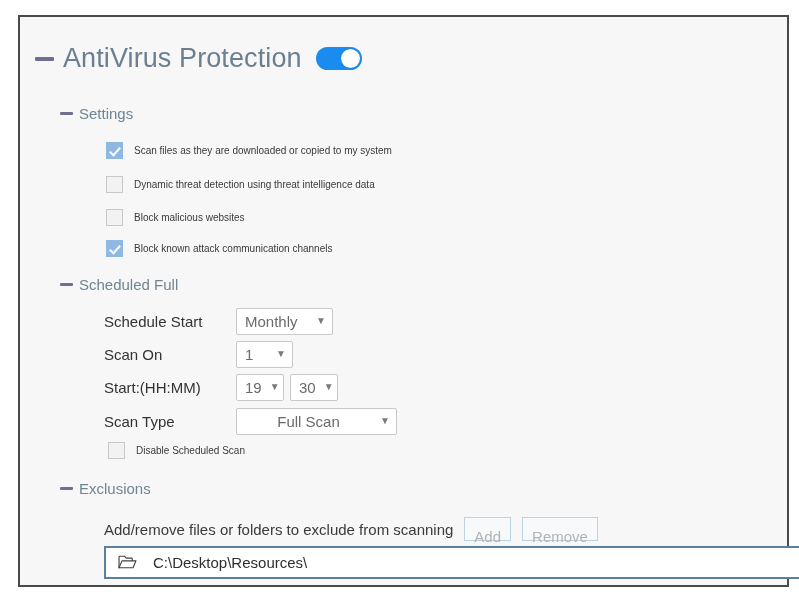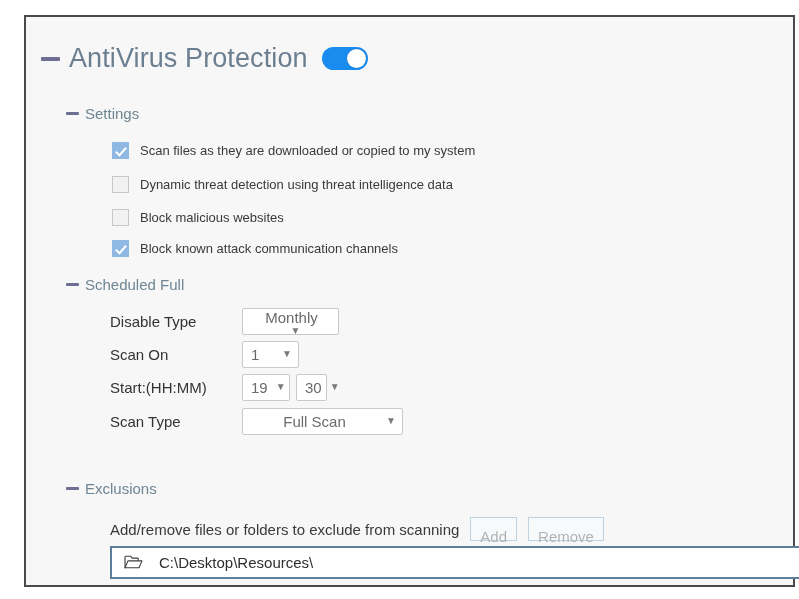--- a/index.html
+++ b/index.html
@@ -17,21 +17,20 @@
 
   #panel {
     position: absolute;
     left: 18px;
     top: 15px;
     width: 771px;
     height: 572px;
     box-sizing: border-box;
     border: 2px solid #4a4a4a;
     background: #f7f7f7;
-    margin-left: 6px;
   }
 
   
   .row { display: flex; align-items: center; }
 
   
   .minus {
     display: inline-block;
     background: #6f6f93;
     border-radius: 1px;
@@ -115,21 +114,21 @@
     left: 5px;
     top: 2px;
     width: 4px;
     height: 9px;
     border: solid #ffffff;
     border-width: 0 2px 2px 0;
     transform: rotate(42deg);
   }
   .cblabel {
     margin-left: 11px;
-    font-size: 13px;
+    font-size: 10px;
     color: #3a3a3a;
     white-space: nowrap;
   }
 
   #cb0 { top: 121px; }
   #cb1 { top: 155px; }
   #cb2 { top: 188px; }
   #cb3 { top: 219px; }
   #cb-disable { top: 421px; left: 88px; }
 
@@ -162,24 +161,24 @@
     margin-left: 8px;
     font-size: 10px;
     color: #7a7a7a;
     line-height: 1;
   }
   #row-type     { top: 290px; }
   #row-on       { top: 323px; }
   #row-start    { top: 356px; }
   #row-scantype { top: 390px; }
 
-  #sel-schedule-type { width: 97px; flex-direction: column; }
+  #sel-schedule-type { width: 97px; }
   #sel-scan-on       { width: 57px; }
   #sel-hour          { width: 48px; }
-  #sel-minute        { width: 31px; margin-left: 6px; }
+  #sel-minute        { width: 48px; margin-left: 6px; }
   #sel-scan-type     { width: 161px; text-align: center; }
 
   
   #excl-desc-row {
     position: absolute;
     left: 84px;
     top: 499px;
     height: 26px;
   }
   #excl-desc {
@@ -264,21 +263,21 @@
     <span class="cbox on"></span>
     <span class="cblabel">Block known attack communication channels</span>
   </div>
 
   <div id="sched-head" class="section-head row">
     <span class="minus minus-sm"></span>
     <span>Scheduled Full</span>
   </div>
 
   <div id="row-type" class="fieldrow row">
-    <span class="flabel">Disable Type</span>
+    <span class="flabel">Schedule Start</span>
     <span id="sel-schedule-type" class="sel">
       <span class="val">Monthly</span>
       <span class="caret">▼</span>
     </span>
   </div>
 
   <div id="row-on" class="fieldrow row">
     <span class="flabel">Scan On</span>
     <span id="sel-scan-on" class="sel">
       <span class="val">1</span>
@@ -299,20 +298,24 @@
   </div>
 
   <div id="row-scantype" class="fieldrow row">
     <span class="flabel">Scan Type</span>
     <span id="sel-scan-type" class="sel">
       <span class="val">Full Scan</span>
       <span class="caret">▼</span>
     </span>
   </div>
 
+  <div id="cb-disable" class="cbrow row">
+    <span class="cbox off"></span>
+    <span class="cblabel">Disable Scheduled Scan</span>
+  </div>
 
   <div id="excl-head" class="section-head row">
     <span class="minus minus-sm"></span>
     <span>Exclusions</span>
   </div>
 
   <div id="excl-desc-row" class="row">
     <span id="excl-desc">Add/remove files or folders to exclude from scanning</span>
     <span class="xbtn">Add</span>
     <span class="xbtn">Remove</span>

